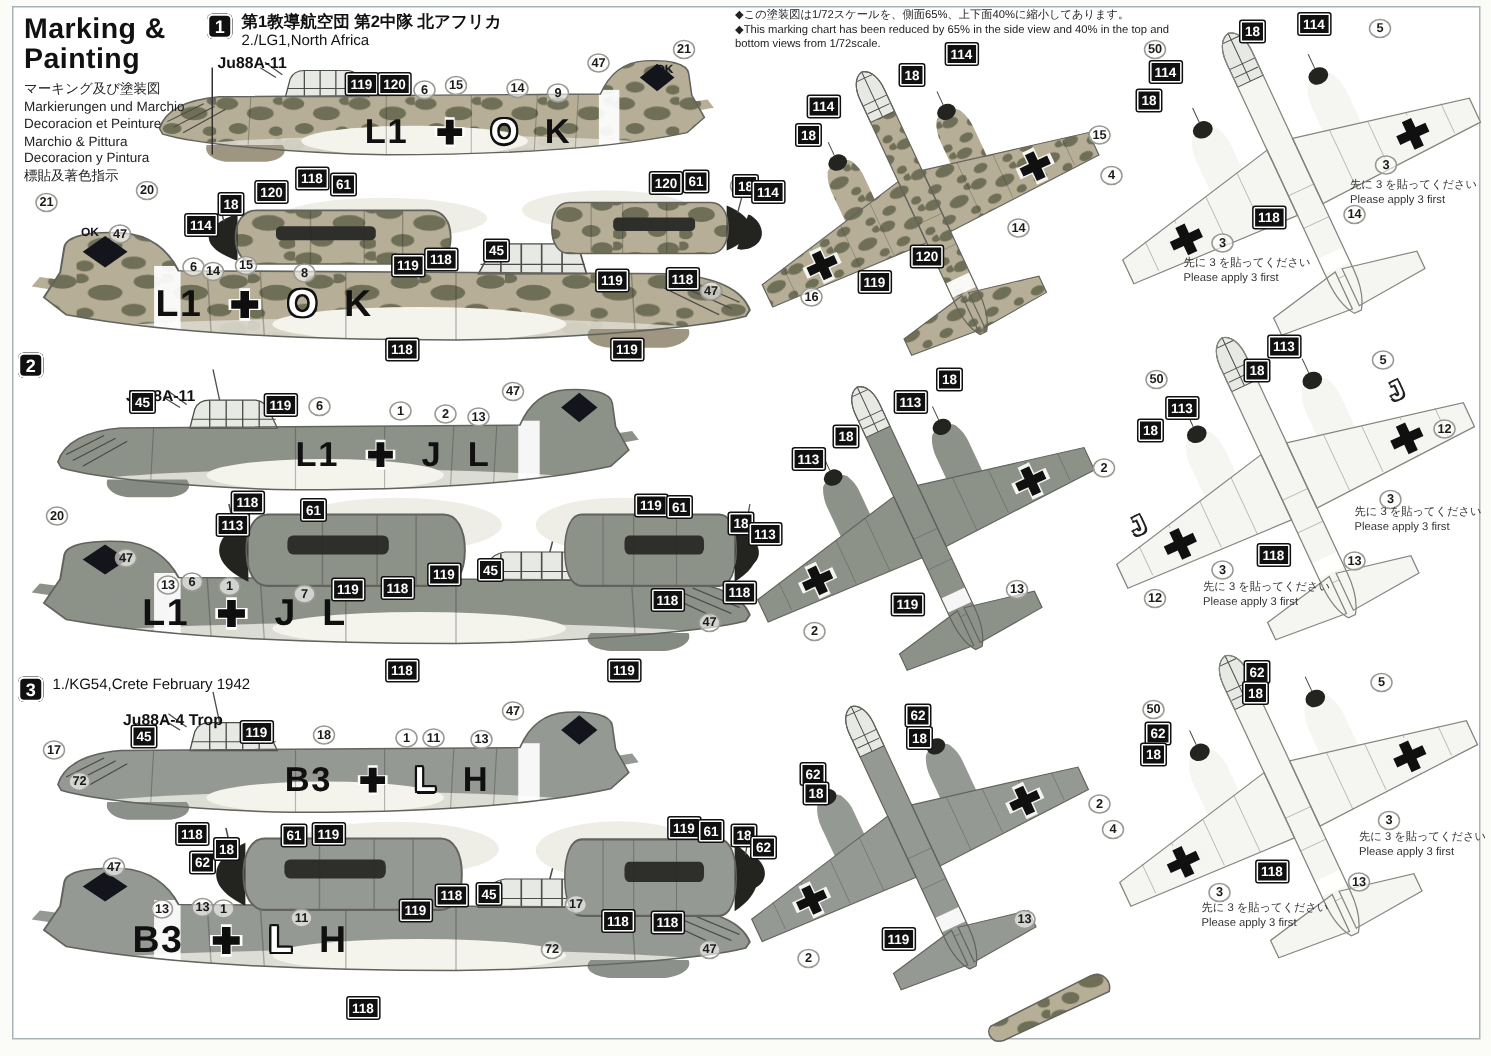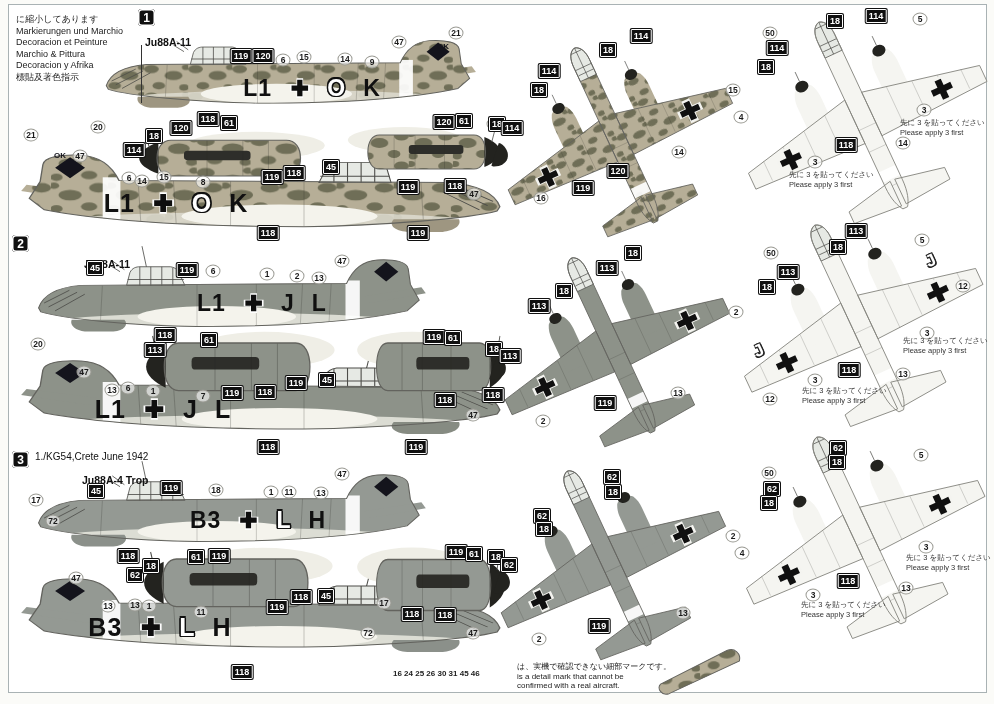--- a/index.html
+++ b/index.html
@@ -444,53 +444,56 @@
   <path d="M0,-12 C7,-10 11,-5 11,0 C11,5 7,10 0,12 L-2,12 L-2,-12 Z" fill="#23231f"></path>
         </g>
         <g transform="translate(700,672) rotate(-3)">
  <path d="M-40,10 L28,-20 C36,-23 42,-16 40,-9 L-32,20 C-40,22 -44,14 -40,10 Z" fill="url(#camoPat)" stroke="#63635e" stroke-width="1"></path>
         </g>
       </g>
   </svg>
 
   <div id="overlay">
     <div class="titleblk">
+      <div class="title">Marking &amp; Painting</div>
       <div class="subs" id="subLines">
-          <div>に縮小してあります</div>
+          <div>マーキング及び塗装図</div>
           <div>Markierungen und Marchio</div>
           <div>Decoracion et Peinture</div>
           <div>Marchio &amp; Pittura</div>
-          <div>Decoracion y Afrika</div>
+          <div>Decoracion y Pintura</div>
           <div>標貼及著色指示</div>
         </div>
     </div>
 
+    <div class="topnote">
+      <div>◆この塗装図は1/72スケールを、側面65%、上下面40%に縮小してあります。</div>
+      <div>◆This marking chart has been reduced by 65% in the side view and 40% in the top and bottom views from 1/72scale.</div>
+    </div>
 
     <div class="vline" style="left:141px;top:45px;height:58px;"></div>
 
     <div class="bottomnote">
-      <div class="bn-nums">16 24 25 26 30 31 45 46</div>
-      <div class="bn-text">
-        <div>は、実機で確認できない細部マークです。</div>
-        <div>is a detail mark that cannot be</div>
-        <div>confirmed with a real aircraft.</div>
-      </div>
     </div>
   <div class="sec" style="left: 138px; top: 9px;">
         <div class="secnum">1</div>
+    <div>
+          <div class="secjp">第1教導航空団 第2中隊 北アフリカ</div>
+    <div class="secen">2./LG1,North Africa</div>
+        </div>
       </div>
       <div class="variant" style="left: 145px; top: 36px;">Ju88A-11</div>
       <div class="sec" style="left: 12px; top: 235px;">
         <div class="secnum">2</div>
       </div>
       <div class="variant" style="left: 84px; top: 258px;">Ju88A-11</div>
       <div class="sec" style="left: 12px; top: 451px;">
         <div class="secnum">3</div>
     <div>
-    <div class="secen">1./KG54,Crete June 1942</div>
+    <div class="secen">1./KG54,Crete February 1942</div>
         </div>
       </div>
       <div class="variant" style="left: 82px; top: 474px;">Ju88A-4 Trop</div>
       <div class="badge" style="left: 241px; top: 56px;">119</div>
       <div class="badge" style="left: 263px; top: 56px;">120</div>
       <div class="plain" style="left: 283px; top: 60px;">6</div>
       <div class="plain" style="left: 304px; top: 57px;">15</div>
       <div class="plain" style="left: 345px; top: 59px;">14</div>
       <div class="plain" style="left: 372px; top: 62px;">9</div>
       <div class="plain" style="left: 399px; top: 42px;">47</div>

